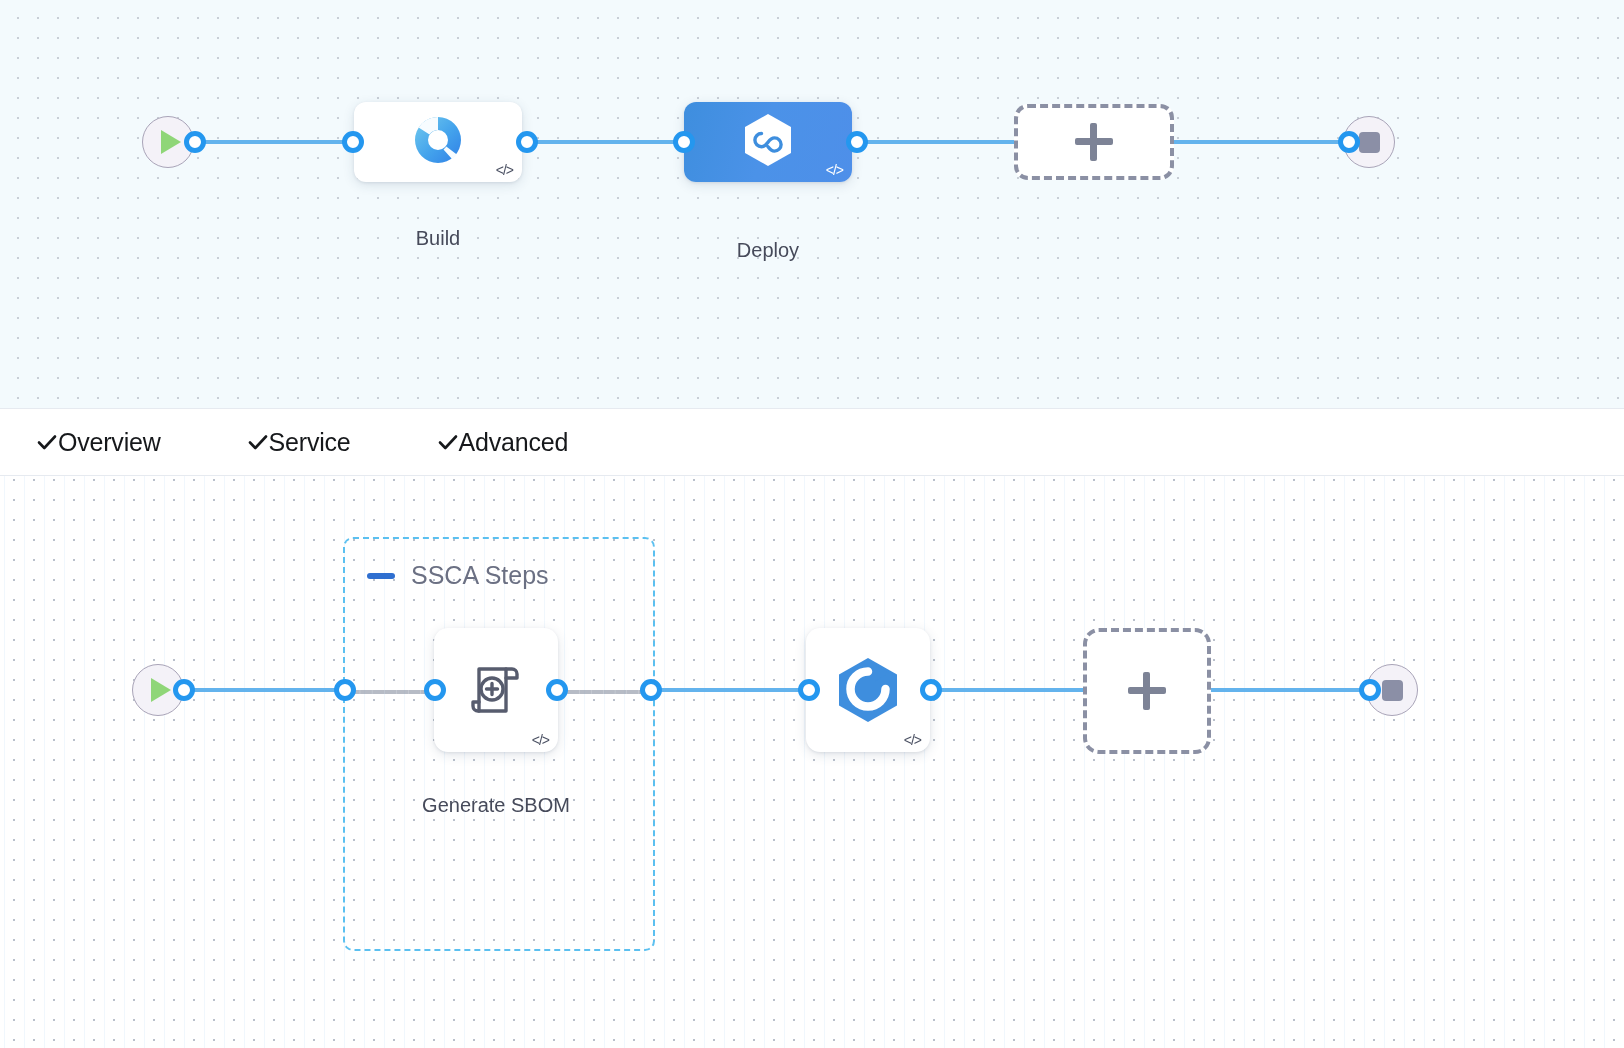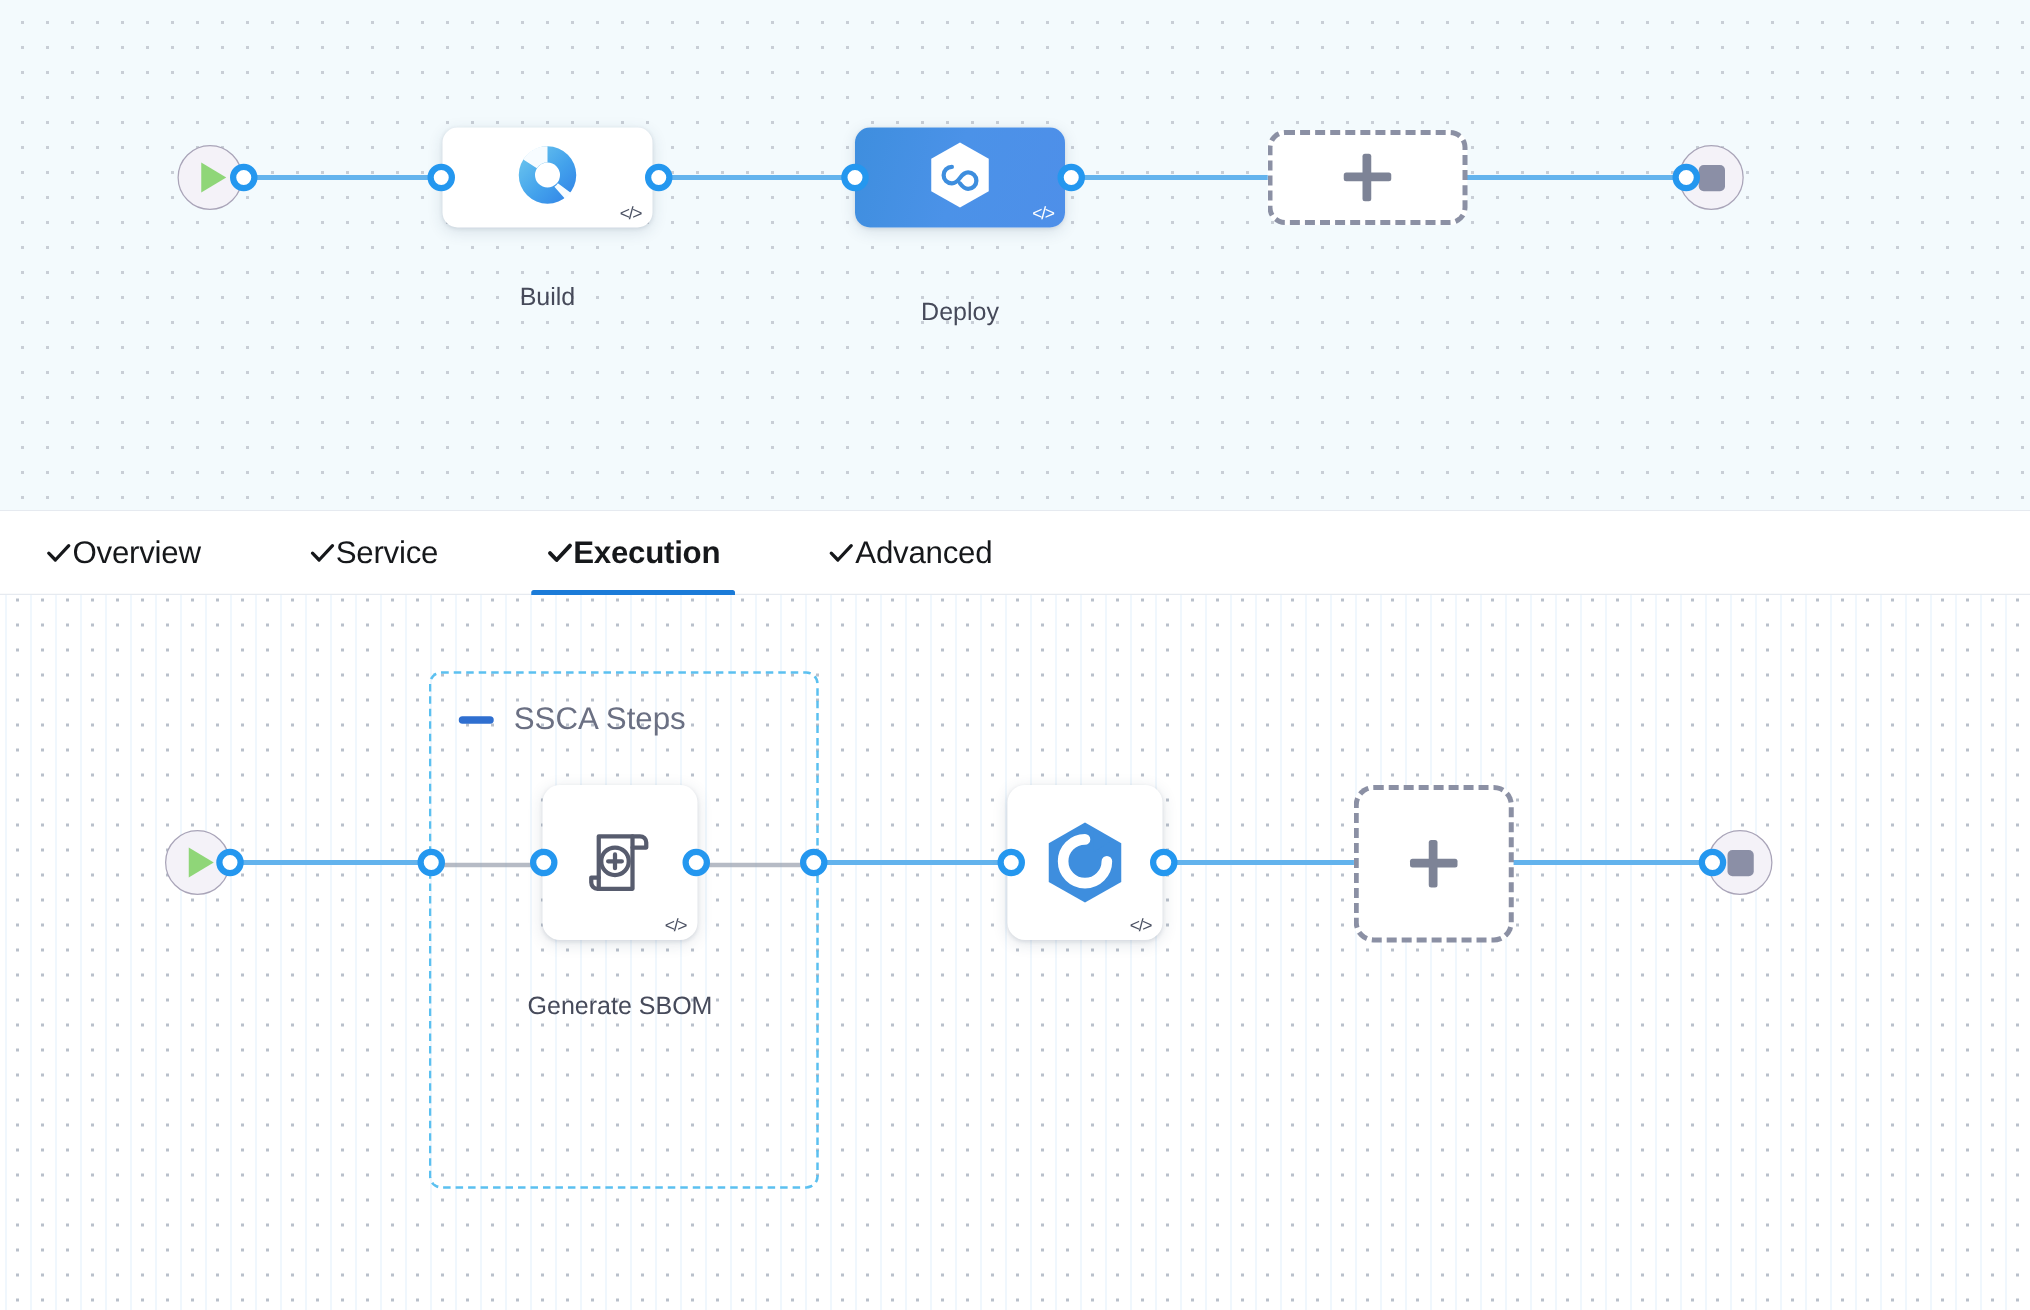--- a/index.html
+++ b/index.html
@@ -323,28 +323,20 @@
     <div class="tab">
       <span class="tick">
         <svg width="22" height="22" viewBox="0 0 22 22">
             <path d="M3 11.5 L8.3 17 L19 5.5" fill="none" stroke="#16181b" stroke-width="2.6" stroke-linecap="round" stroke-linejoin="round"></path>
           </svg>
       </span>
       <span class="tab-label">Service</span>
     </div>
 
 
-    <div class="tab active">
-      <span class="tick">
-        <svg width="22" height="22" viewBox="0 0 22 22">
-            <path d="M3 11.5 L8.3 17 L19 5.5" fill="none" stroke="#16181b" stroke-width="3.1" stroke-linecap="round" stroke-linejoin="round"></path>
-          </svg>
-      </span>
-      <span class="tab-label">Execution</span>
-    </div>
 
     <div class="tab">
       <span class="tick">
         <svg width="22" height="22" viewBox="0 0 22 22">
             <path d="M3 11.5 L8.3 17 L19 5.5" fill="none" stroke="#16181b" stroke-width="2.6" stroke-linecap="round" stroke-linejoin="round"></path>
           </svg>
       </span>
       <span class="tab-label">Advanced</span>
     </div>
   </div>

